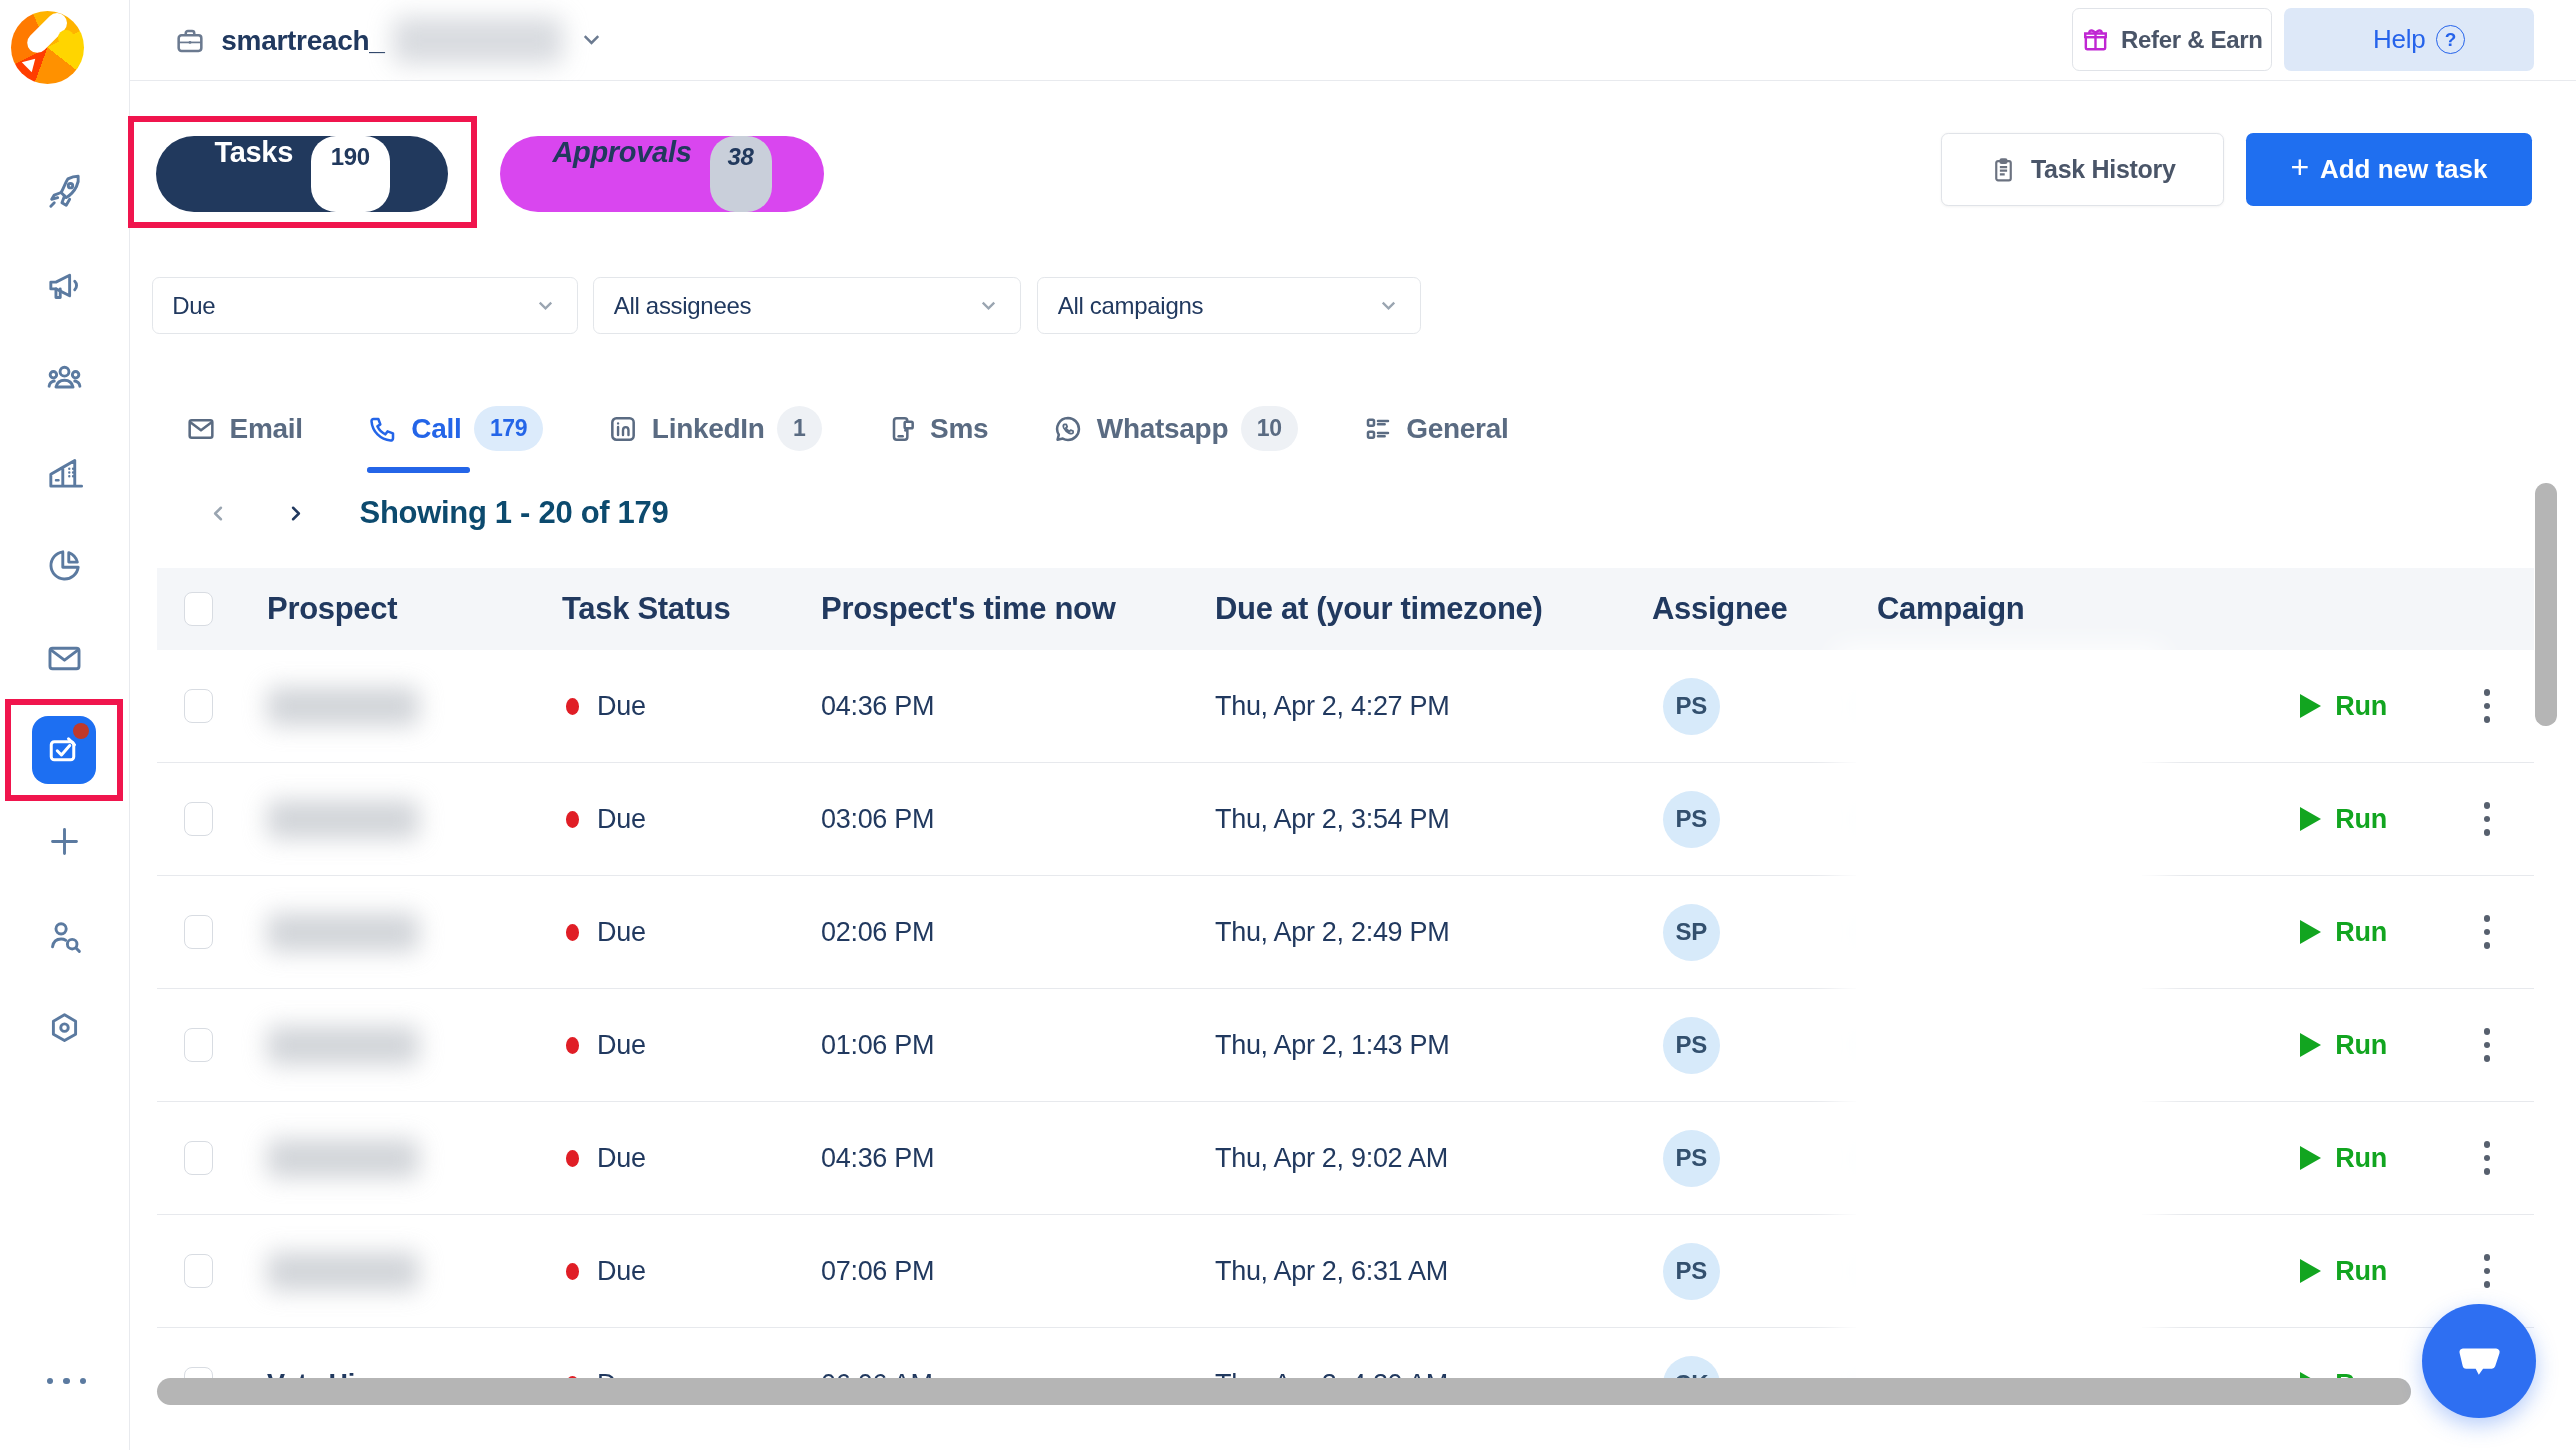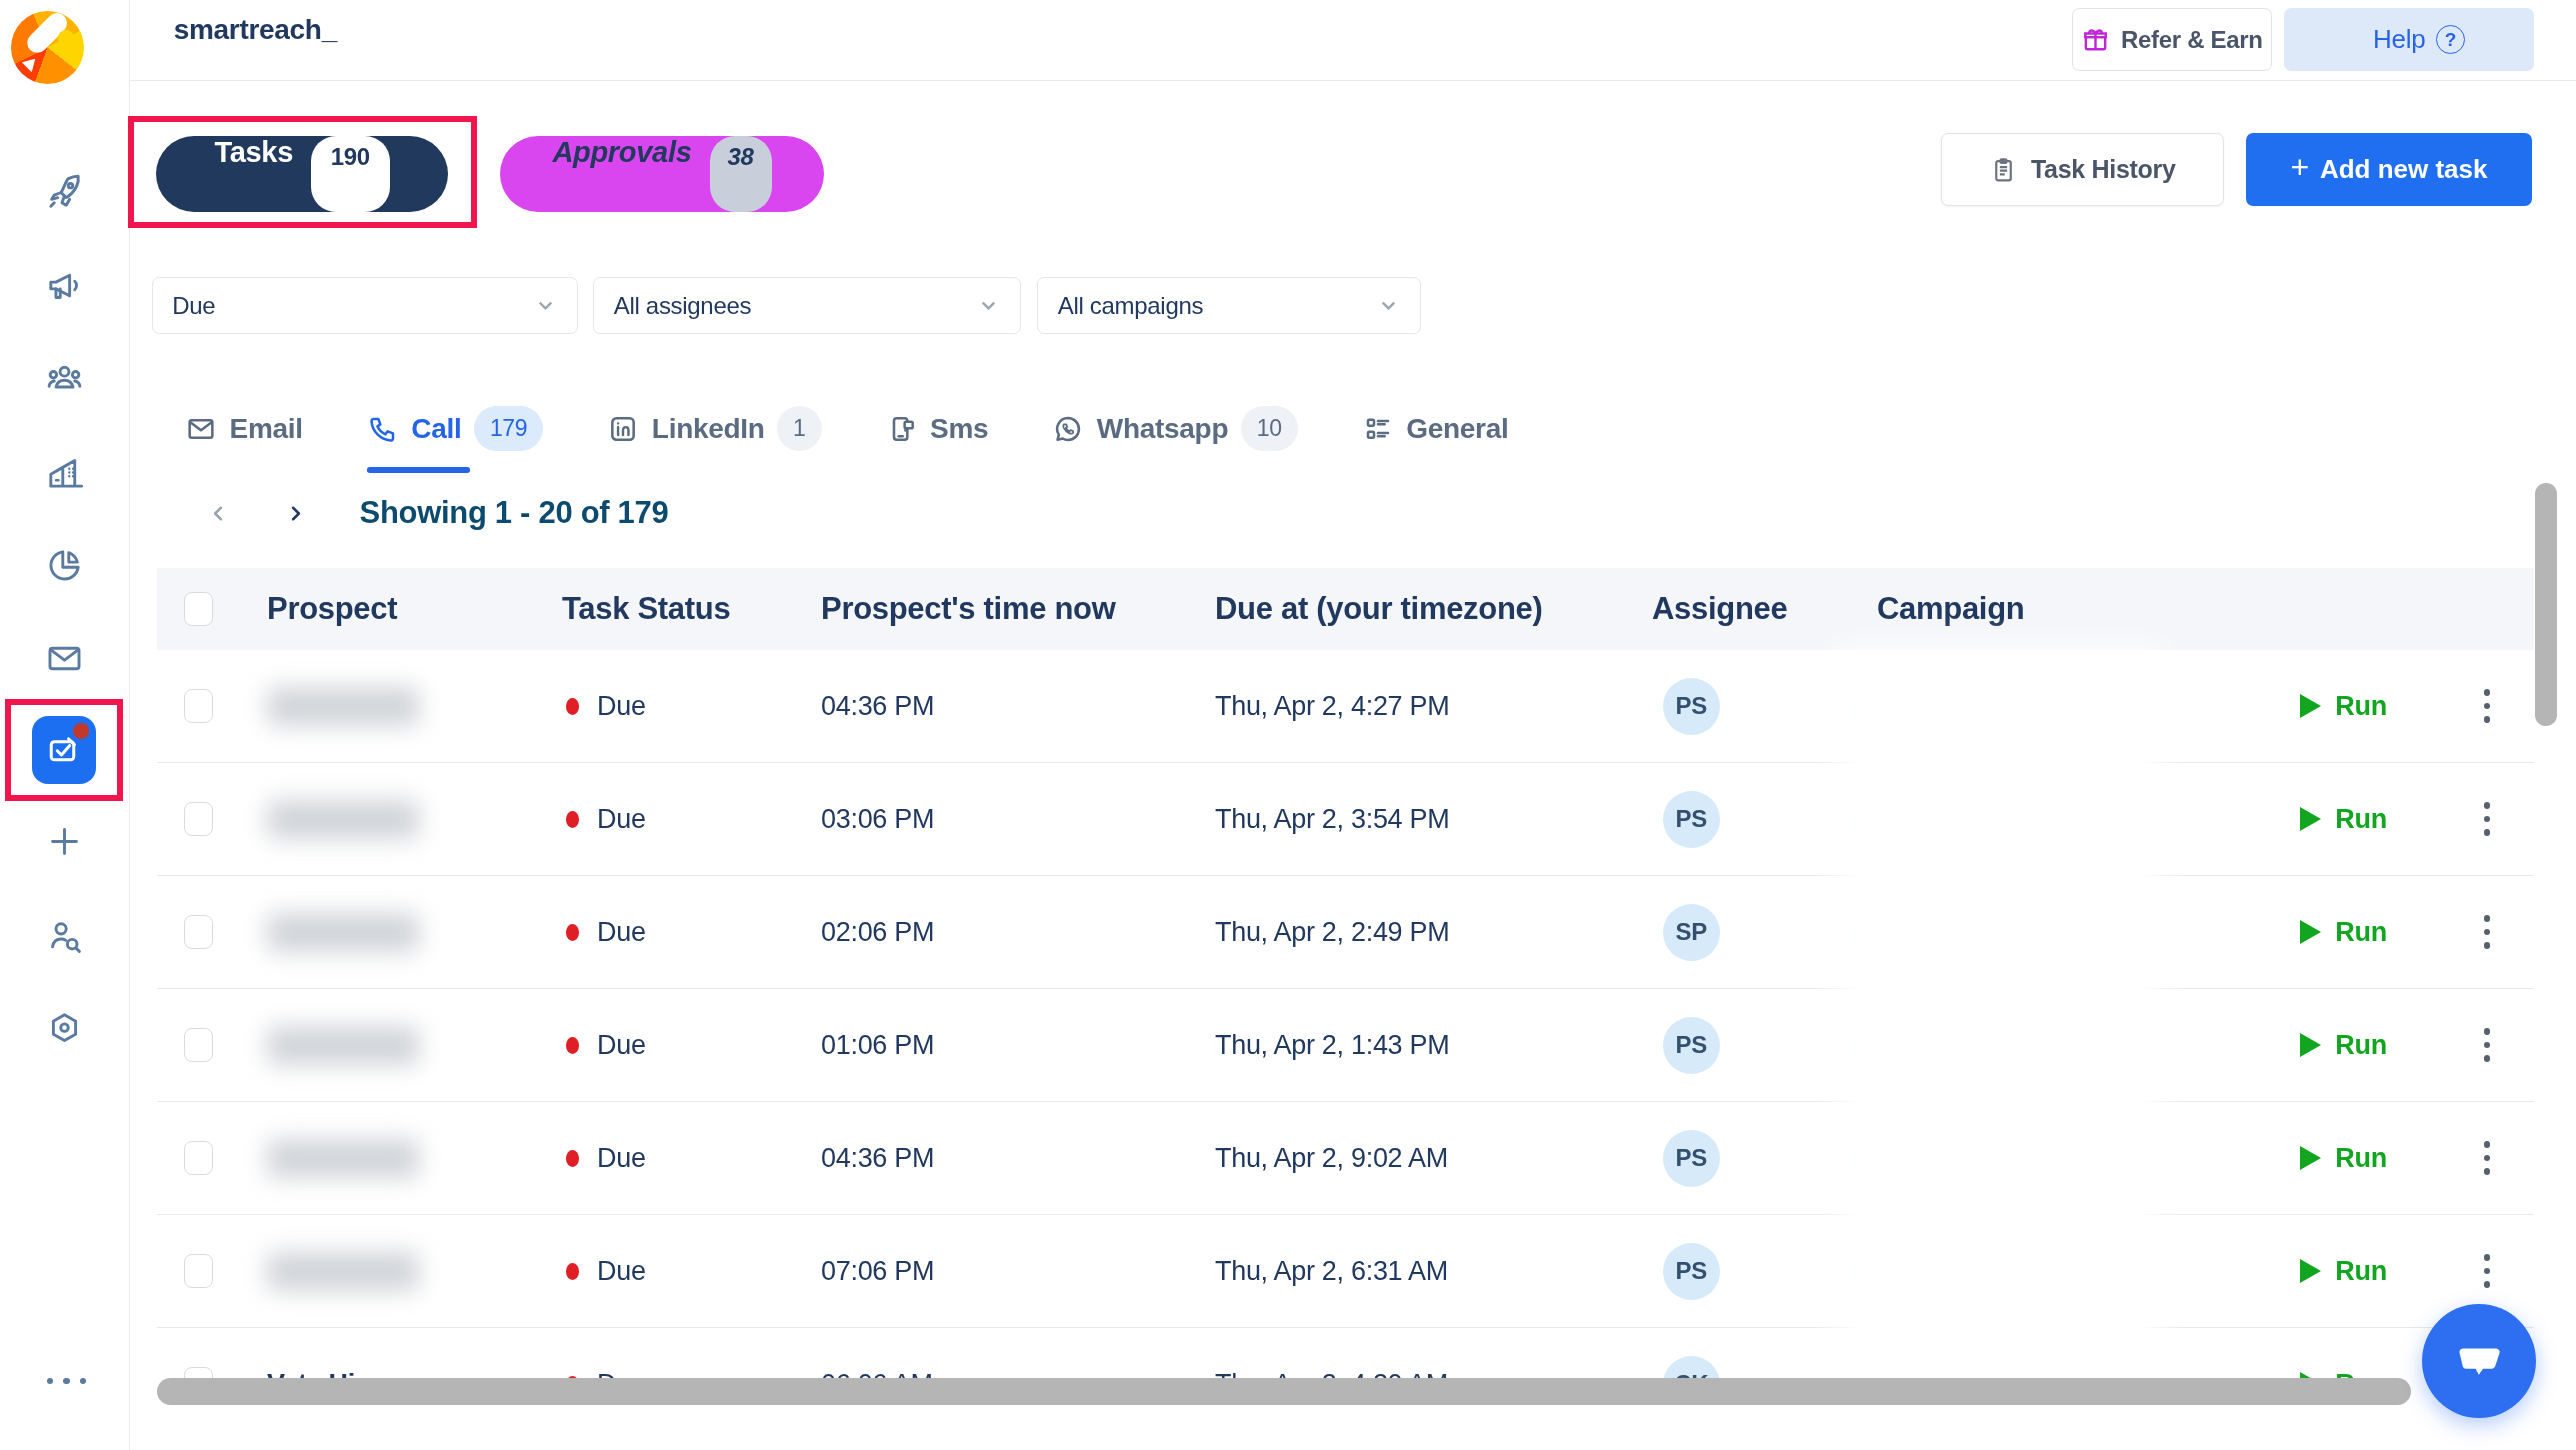--- a/index.html
+++ b/index.html
@@ -26,21 +26,21 @@
   .ellipsis-dots { position:absolute; left:47px; top:1378px; width:39px; display:flex; justify-content:space-between; }
   .ellipsis-dots i { width:6.3px; height:6.3px; border-radius:50%; background:#5b7aa0; }
 
   
   .hl-box { position:absolute; border:6.3px solid #f0154d; z-index:40; pointer-events:none; }
   #hl-tasks { left:128px; top:116px; width:349px; height:112px; }
   #hl-sidetask { left:5.4px; top:699px; width:118px; height:102px; }
 
   
   .topbar { position:absolute; left:130px; top:0; width:2446px; height:81px; background:#fff; border-bottom:0.9px solid #e8eaee; }
-  .ws-picker { position:absolute; left:43px; top:0; height:81px; display:flex; align-items:center; gap:14.3px; cursor:pointer;flex-direction:column; }
+  .ws-picker { position:absolute; left:43px; top:0; height:81px; display:flex; align-items:center; gap:14.3px; cursor:pointer; }
   .ws-picker svg { width:34px; height:34px; stroke:#6b7a90; fill:none; stroke-width:1.8; }
   .ws-name { font-size:28px; font-weight:bold; color:#21395f; }
   .ws-blur { width:170px; height:47px; border-radius:7.2px; background:#b9bec6; filter:blur(12.5px); opacity:.55; margin-left:-5.4px; }
   .ws-chevron svg { width:27px; height:27px; stroke:#6b7a90; stroke-width:2.2; }
   .btn-refer { position:absolute; left:1942px; top:8px; width:200px; height:63px; background:#fff;
     border:0.9px solid #e0e3e8; border-radius:7.2px; display:flex; align-items:center; justify-content:center; gap:10.7px;
     font-size:24px; font-weight:bold; color:#4a5568; cursor:pointer; }
   .btn-refer svg { width:29px; height:29px; stroke:#c026d3; fill:none; stroke-width:2; }
   .btn-help { position:absolute; left:2154px; top:8px; width:250px; height:63px; background:#dde8f8;
     border:none; border-radius:7.2px; display:flex; align-items:center; justify-content:center; gap:10.7px;
@@ -72,21 +72,21 @@
   #filter-campaigns { left:907px; width:384px; }
   .filter svg { width:23px; height:23px; stroke:#9aa5b1; stroke-width:2.4; fill:none; }
 
   .channel-tabs { position:absolute; left:55px; top:310px; height:75px; display:flex; align-items:center; gap:64px; }
   .ctab { display:flex; align-items:center; gap:12.5px; font-size:28px; font-weight:bold; color:#5a6b82; cursor:pointer;
     position:relative; height:75px; }
   .ctab svg { width:32px; height:32px; stroke:#5a6b82; fill:none; stroke-width:1.9; stroke-linecap:round; stroke-linejoin:round; }
   .ctab.active { color:#2465e8; }
   .ctab.active svg { stroke:#2465e8; }
   .ctab.active::after { content:""; position:absolute; left:0; bottom:-7.2px; width:103px; height:6.3px; background:#2465e8; border-radius:2.7px; }
-  .tab-badge { font-size:23px; font-weight:normal; border-radius:23px; padding:9px 16px; background:#eef1f5; color:#5a6b82; }
+  .tab-badge { font-size:23px; font-weight:bold; border-radius:23px; padding:9px 16px; background:#eef1f5; color:#5a6b82; }
   .ctab.active .tab-badge { background:#dcebfb; color:#2465e8; }
 
   .pagination { position:absolute; left:63px; top:407px; display:flex; align-items:center; gap:27px; }
   .pg-btn { width:50px; height:50px; display:flex; align-items:center; justify-content:center; cursor:pointer; }
   .pg-btn svg { width:23px; height:23px; fill:none; stroke-width:2.6; stroke-linecap:round; stroke-linejoin:round; }
   .pg-prev svg { stroke:#9aa5b1; }
   .pg-next svg { stroke:#21395f; }
   .pg-text { font-size:31px; font-weight:bold; color:#0c4a6e; margin-left:12.5px; }
 
   

